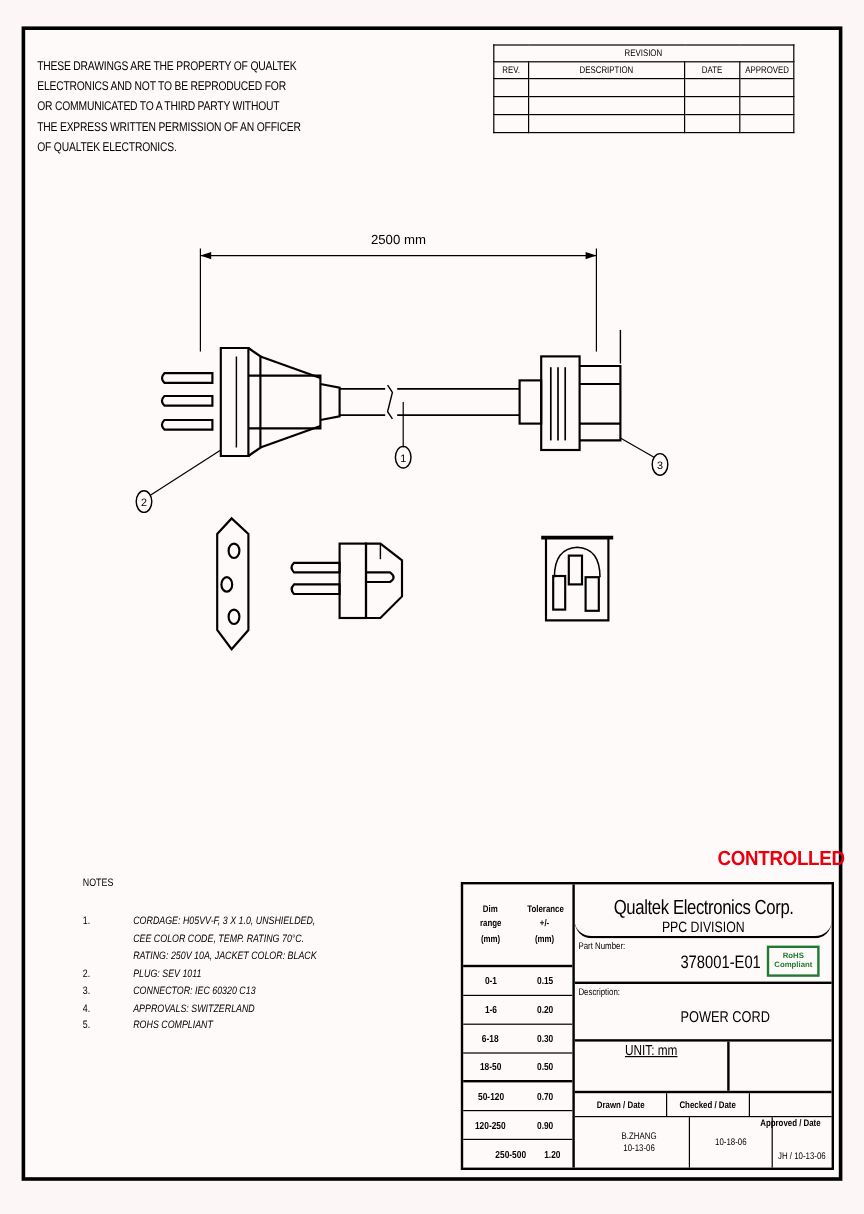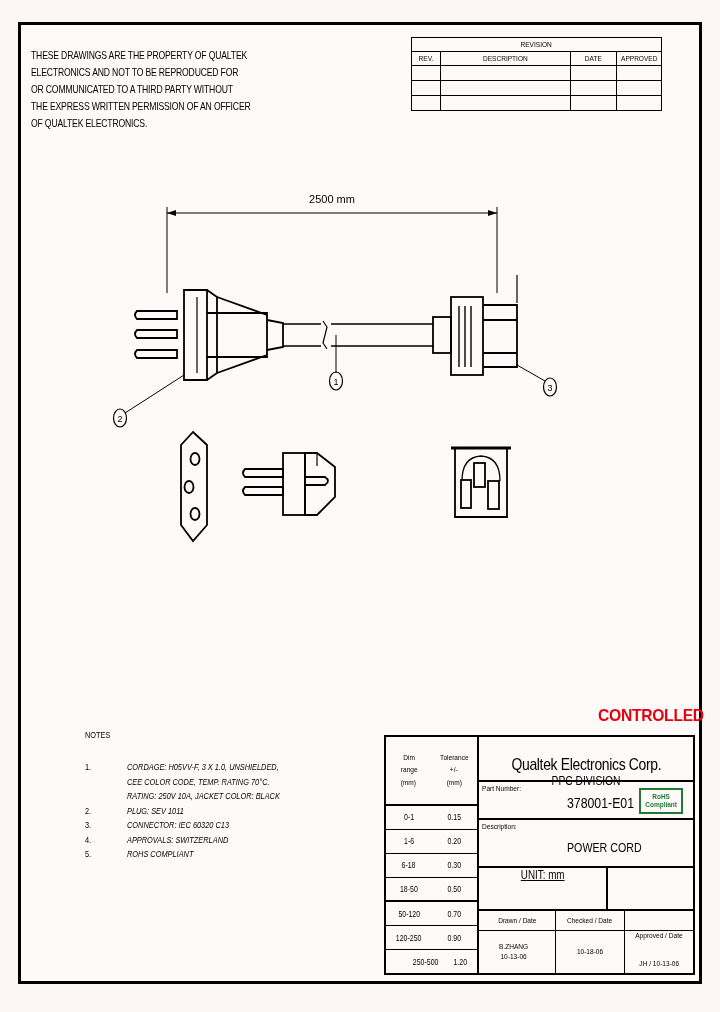--- a/index.html
+++ b/index.html
@@ -59,21 +59,21 @@
   #revision span { display: inline-block; }
 
   
   #drawing {
     position: absolute; left: 0; top: 0; width: 684px; height: 962px;
     pointer-events: none;
   }
 
   
   #notes {
-    position: absolute; left: 64px; top: 705px; width: 300px;
+    position: absolute; left: 48px; top: 705px; width: 300px;
   }
   #notes .notes-title { font-size: 9px; margin-bottom: 20px; }
   #notes .note-row { display: flex; font-size: 9px; line-height: 14.5px; }
   #notes .note-num { width: 42px; flex: 0 0 42px; }
   #notes .note-body { flex: 1; font-style: italic; }
   #notes .note-body div { white-space: nowrap; }
 
   
   #controlled {
     position: absolute; left: 577px; top: 681px;
@@ -89,21 +89,21 @@
     position: absolute; left: 363px; top: 710px;
     width: 311px; height: 240px;
     border: 2px solid #000;
     box-sizing: border-box;
     display: flex;
   }
   #tolerance {
     width: 93px; flex: 0 0 93px;
     border-right: 2px solid #000;
     box-sizing: border-box;
-    display: flex; flex-direction: column;
+    display: flex; flex-direction: column; font-weight: bold;
   }
   #tolerance .tol-head {
     height: 69px; flex: 0 0 69px;
     border-bottom: 2px solid #000;
     display: flex;
     box-sizing: border-box;
   }
   #tolerance .tol-head > div {
     flex: 1;
     display: flex; flex-direction: column;
@@ -123,22 +123,23 @@
     flex: 1;
     display: flex; align-items: center; justify-content: center;
     font-size: 8.5px;
   }
   #maincol { flex: 1; display: flex; flex-direction: column; }
   #company {
     height: 45px; flex: 0 0 45px;
     border-bottom: 2px solid #000;
     box-sizing: border-box;
     display: flex; flex-direction: column;
-    align-items: center; justify-content: flex-start;
-    padding-top: 18px;
+    align-items: center; justify-content: flex-end;
+    padding-top: 2px;
+    border-radius: 14px;
   }
   #company .co-name {
     font-size: 17px; letter-spacing: -0.4px;
     line-height: 19px;
   }
   #company .co-div {
     font-size: 12.5px; line-height: 14px; letter-spacing: 0px;
   }
   #partrow {
     height: 38px; flex: 0 0 38px;
@@ -184,29 +185,30 @@
     display: flex; align-items: flex-start; justify-content: center;
     font-size: 12px;
     text-decoration: underline;
   }
   #unitrow .u-right { width: 85px; flex: 0 0 85px; }
   #signhead {
     height: 20px; flex: 0 0 20px;
     border-bottom: 1px solid #000;
     box-sizing: border-box;
     display: flex;
+    font-weight: bold;
   }
   #signhead > div {
     display: flex; align-items: center; justify-content: center;
     font-size: 8px;
     border-right: 1px solid #000;
     box-sizing: border-box;
   }
   #signhead > div:last-child { border-right: none; }
-  #signvals { flex: 1; display: flex; }
+  #signvals { flex: 1; display: flex; padding-left: 19px; }
   #signvals > div {
     display: flex; align-items: center; justify-content: center;
     font-size: 8px;
     border-right: 1px solid #000;
     box-sizing: border-box;
     text-align: center;
     line-height: 10px;
   }
   #signvals > div:last-child { border-right: none; }
   .c1 { width: 77px; flex: 0 0 77px; }

